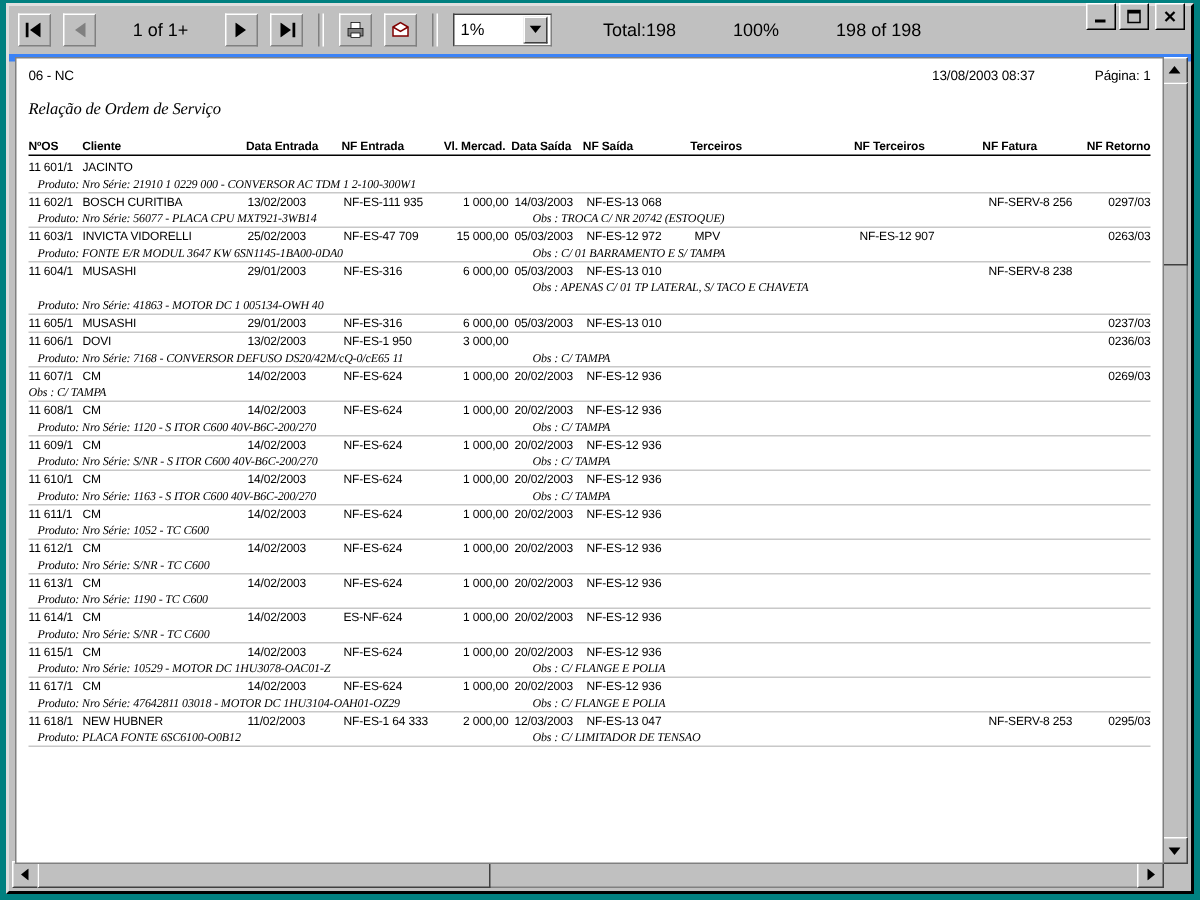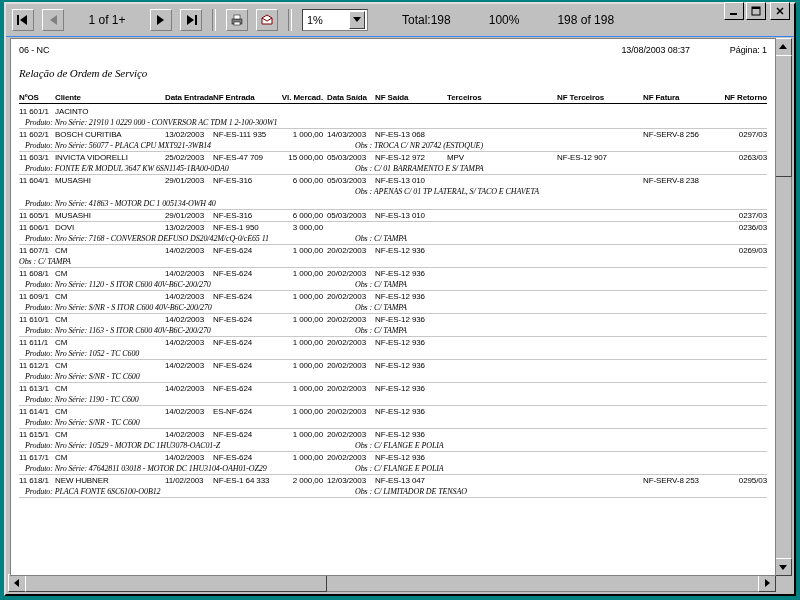--- a/index.html
+++ b/index.html
@@ -4,21 +4,21 @@
 <style>
   html,body{margin:0;padding:0;height:100%;font-family:Verdana,Geneva,sans-serif;font-size:11px;background:#008080;}
   
   .window{position:absolute;left:4px;top:2px;right:4px;bottom:4px;background:#c0c0c0;
     border-left:2px solid #dfdfdf;border-top:2px solid #dfdfdf;border-right:2px solid #000;border-bottom:2px solid #000;}
   
   .win-controls{position:absolute;right:4px;top:-2px;display:flex;gap:2px;}
   .win-btn{width:18px;height:16px;background:#c0c0c0;border:1px solid #fff;border-right-color:#000;border-bottom-color:#000;display:flex;align-items:center;justify-content:center;font-size:9px;font-weight:bold;color:#000;}
   
   .toolbar{height:28px;background:#c0c0c0;display:flex;align-items:center;padding:2px 6px;
-    border-bottom:1px solid #3b82f6;gap:8px;color:#000;}
+    border-bottom:5px solid #3b82f6;gap:8px;color:#000;}
   .tb-btn{width:20px;height:20px;display:flex;align-items:center;justify-content:center;
     border:1px solid #fff;border-right-color:#808080;border-bottom-color:#808080;background:#c0c0c0;}
   .tb-btn svg{display:block;}
   .tb-sep{width:2px;height:22px;border-left:1px solid #808080;border-right:1px solid #fff;margin:0 2px;}
   .zoom-select{height:20px;width:58px;background:#fff;border:1px solid #808080;border-top-color:#404040;border-left-color:#404040;display:flex;align-items:center;justify-content:space-between;padding:0 2px 0 4px;font-size:11px;}
   .zoom-arrow{width:14px;height:16px;background:#c0c0c0;border:1px solid #fff;border-right-color:#404040;border-bottom-color:#404040;display:flex;align-items:center;justify-content:center;}
   .tb-text{font-size:12px;white-space:nowrap;}
   
   .viewport{position:absolute;left:4px;right:18px;top:34px;bottom:18px;background:#fff;border:1px solid #808080;overflow:hidden;}
   
@@ -36,21 +36,21 @@
   
   .hdr-row{display:flex;font-size:8px;font-weight:bold;border-bottom:1px solid #000;padding-bottom:1px;margin-bottom:2px;white-space:nowrap;}
   
   .rec{border-bottom:1px solid #c8c8c8;font-size:8px;line-height:11px;white-space:nowrap;}
   .rec-row{display:flex;}
   .rec .prod{font-style:italic;font-family:Georgia,serif;padding-left:6px;}
   .rec .obs{font-style:italic;font-family:Georgia,serif;}
   
   .c-no{width:36px;}
   .c-cli{width:110px;}
-  .c-dt{width:48px;}
+  .c-dt{width:64px;}
   .c-nfe{width:60px;}
   .c-vl{width:50px;text-align:right;}
   .c-dts{width:48px;padding-left:4px;}
   .c-nfs{width:72px;}
   .c-ter{width:110px;}
   .c-nft{width:70px;}
   .c-nff{width:70px;padding-left:16px;}
   .c-ret{width:50px;text-align:right;flex:1;}
 </style>
 </head>

